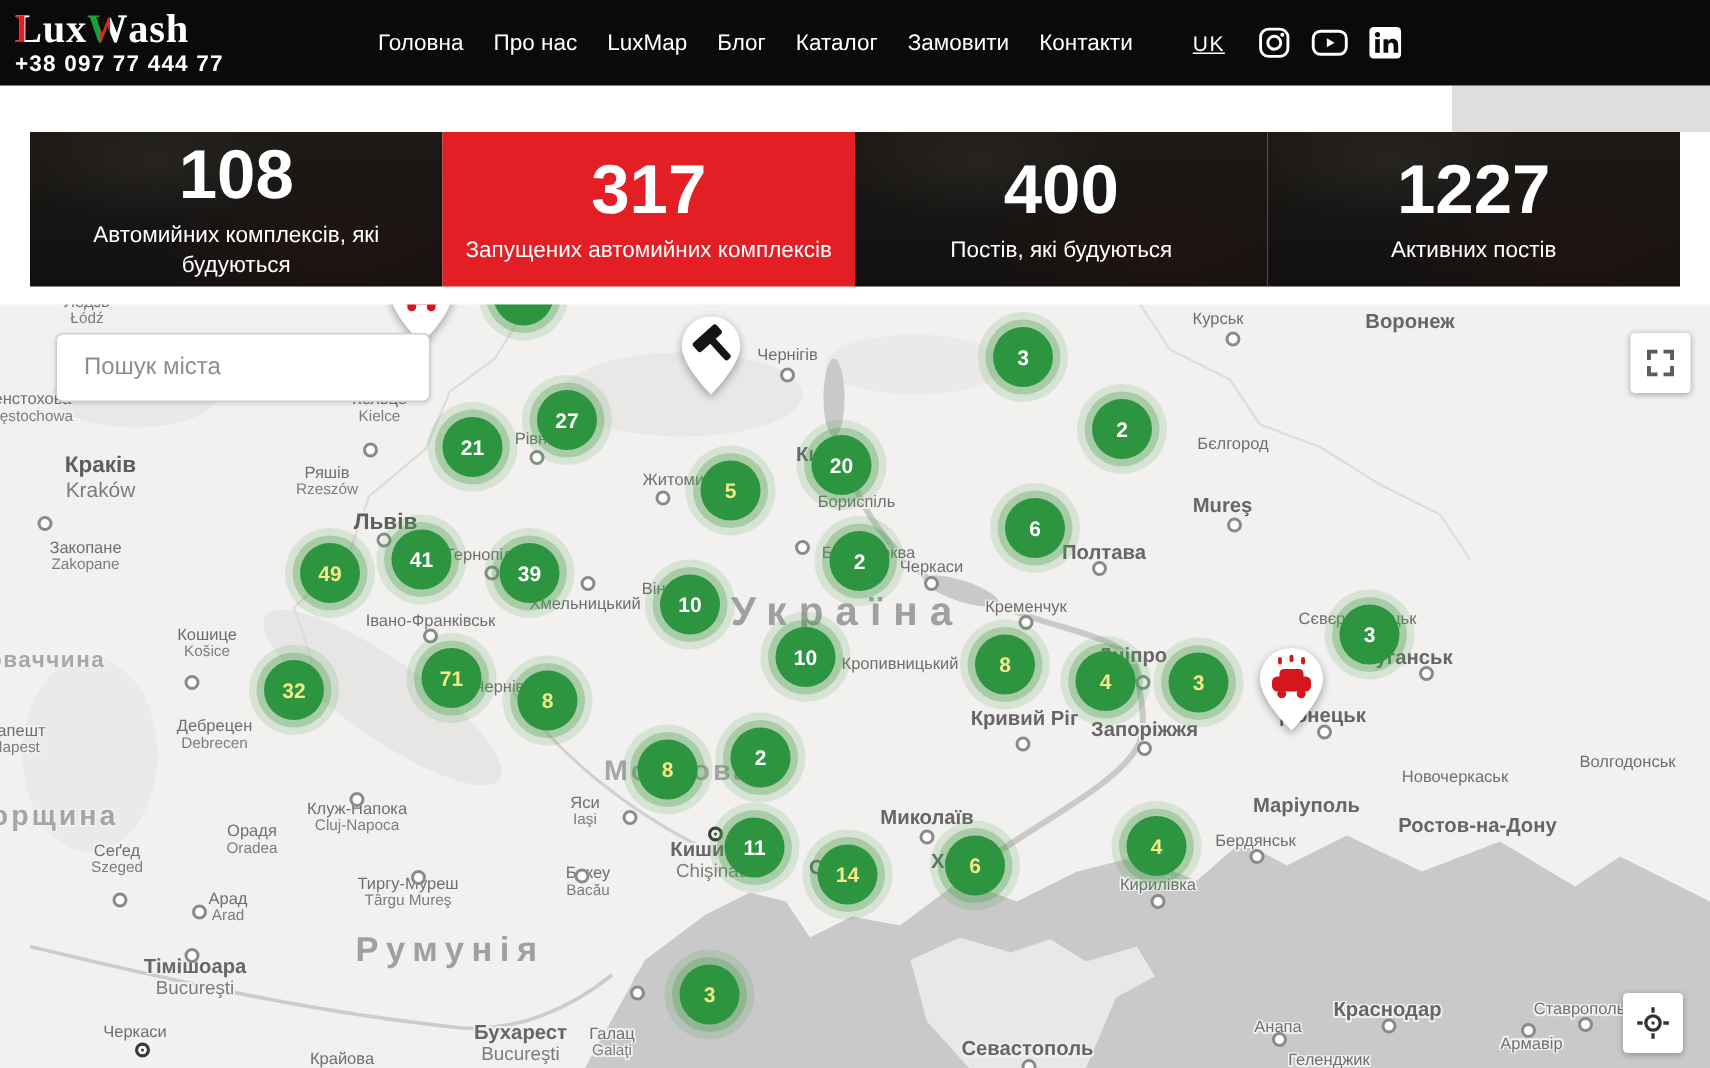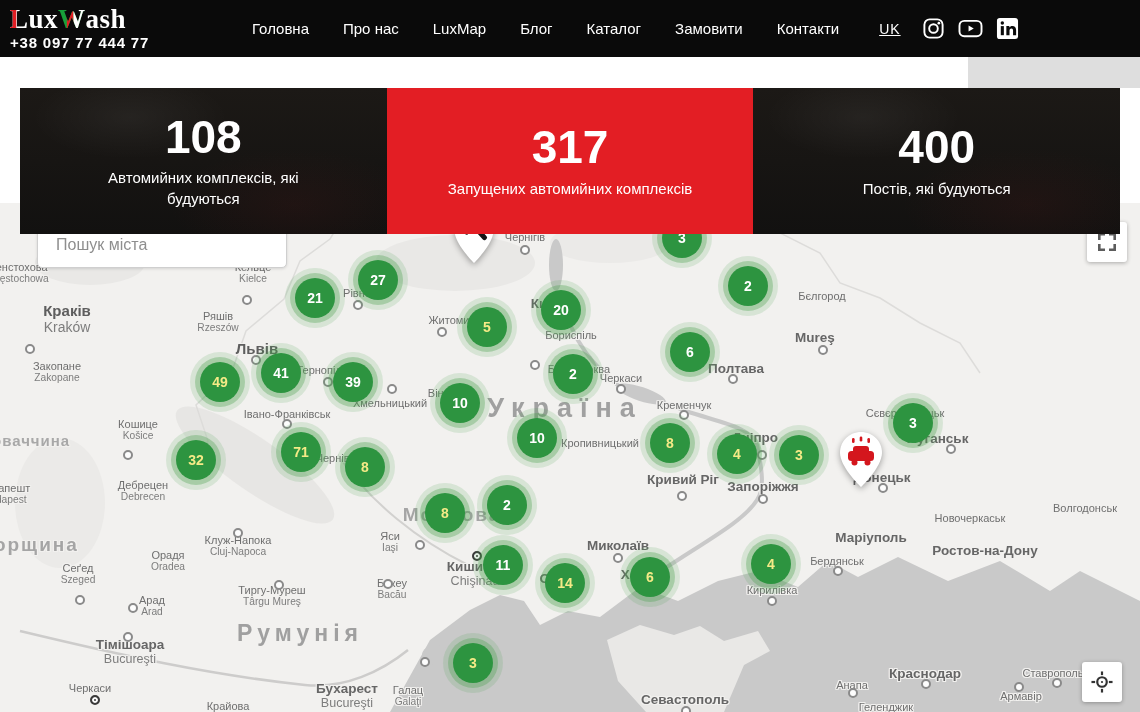--- a/index.html
+++ b/index.html
@@ -11,32 +11,32 @@
          display:flex;align-items:center;box-sizing:border-box;padding:0 10px;z-index:50;}
   .logo-block{display:flex;flex-direction:column;justify-content:center;min-width:212px;cursor:pointer;}
   .logo{font-family:"Liberation Serif",serif;font-weight:bold;font-size:27px;line-height:26px;color:#fff;letter-spacing:.5px;}
   .lt{position:relative;display:inline-block;}
   .l-l{color:#fff;}
   .l-l::before{content:attr(data-ch);position:absolute;left:0;top:0;color:#e31e24;clip-path:inset(0 66% 0 0);}
   .l-w{color:#18a13a;}
   .l-w::before{content:attr(data-ch);position:absolute;left:0;top:0;color:#e31e24;clip-path:inset(0 44% 0 32%);}
   .l-w::after{content:attr(data-ch);position:absolute;left:0;top:0;color:#fff;clip-path:inset(0 0 0 56%);}
   .phone{color:#fff;font-weight:bold;font-size:15px;letter-spacing:.8px;margin-top:2px;}
-  nav.main{display:flex;gap:34px;margin-left:30px;}
+  nav.main{display:flex;gap:20px;margin-left:30px;}
   nav.main a{color:#fff;font-size:15px;text-decoration:none;cursor:pointer;white-space:nowrap;}
   .lang{color:#fff;font-size:14px;letter-spacing:1px;text-decoration:underline;margin-left:40px;cursor:pointer;}
   .socials{display:flex;gap:13px;margin-left:21px;align-items:center;}
   .socials svg{display:block;cursor:pointer;}
 
   
   .strip{position:absolute;left:0;top:57px;width:1140px;height:31px;background:#fff;}
   .strip .gray{position:absolute;right:0;top:0;width:172px;height:31px;background:#dedede;}
 
   
-  .stats{position:absolute;left:20px;top:88px;width:1100px;height:146px;display:flex;z-index:40;}
+  .stats{position:absolute;left:20px;top:88px;width:1100px;height:103px;display:flex;z-index:40;}
   .stat{flex:1;display:flex;flex-direction:column;align-items:center;justify-content:center;
         background:
           radial-gradient(ellipse 140px 60px at 30% 20%, rgba(255,255,255,.05), rgba(255,255,255,0) 70%),
           radial-gradient(ellipse 180px 80px at 75% 80%, rgba(120,30,30,.12), rgba(0,0,0,0) 70%),
           linear-gradient(180deg,#1c1916,#121110);
         color:#fff;text-align:center;padding:0 12px;box-sizing:border-box;}
   .stat.hl{background:#e31e24;}
   .stat-value{font-size:46px;font-weight:bold;line-height:1.05;}
   .stat-label{font-size:15px;line-height:1.35;margin-top:7px;max-width:262px;}
 
@@ -127,20 +127,24 @@
         <div class="stat-value">108</div>
         <div class="stat-label">Автомийних комплексів, які будуються</div>
       </div>
       <div class="stat hl">
         <div class="stat-value">317</div>
         <div class="stat-label">Запущених автомийних комплексів</div>
       </div>
       <div class="stat">
         <div class="stat-value">400</div>
         <div class="stat-label">Постів, які будуються</div>
+      </div>
+      <div class="stat">
+        <div class="stat-value">1227</div>
+        <div class="stat-label">Активних постів</div>
       </div>
     </section>
 
   <div class="map">
     <svg class="bg" width="1140" height="509" viewBox="0 0 1140 509">
       <ellipse cx="455" cy="60" rx="80" ry="28" fill="#e9e8e6"></ellipse>
       <ellipse cx="610" cy="40" rx="60" ry="20" fill="#ebeae8"></ellipse>
       <ellipse cx="90" cy="60" rx="55" ry="22" fill="#e9e8e6"></ellipse>
       <ellipse cx="60" cy="300" rx="45" ry="65" fill="#ebeae8"></ellipse>
       <ellipse cx="255" cy="262" rx="95" ry="26" fill="#e5e4e2" opacity="0.85" transform="rotate(35 255 262)"></ellipse>

